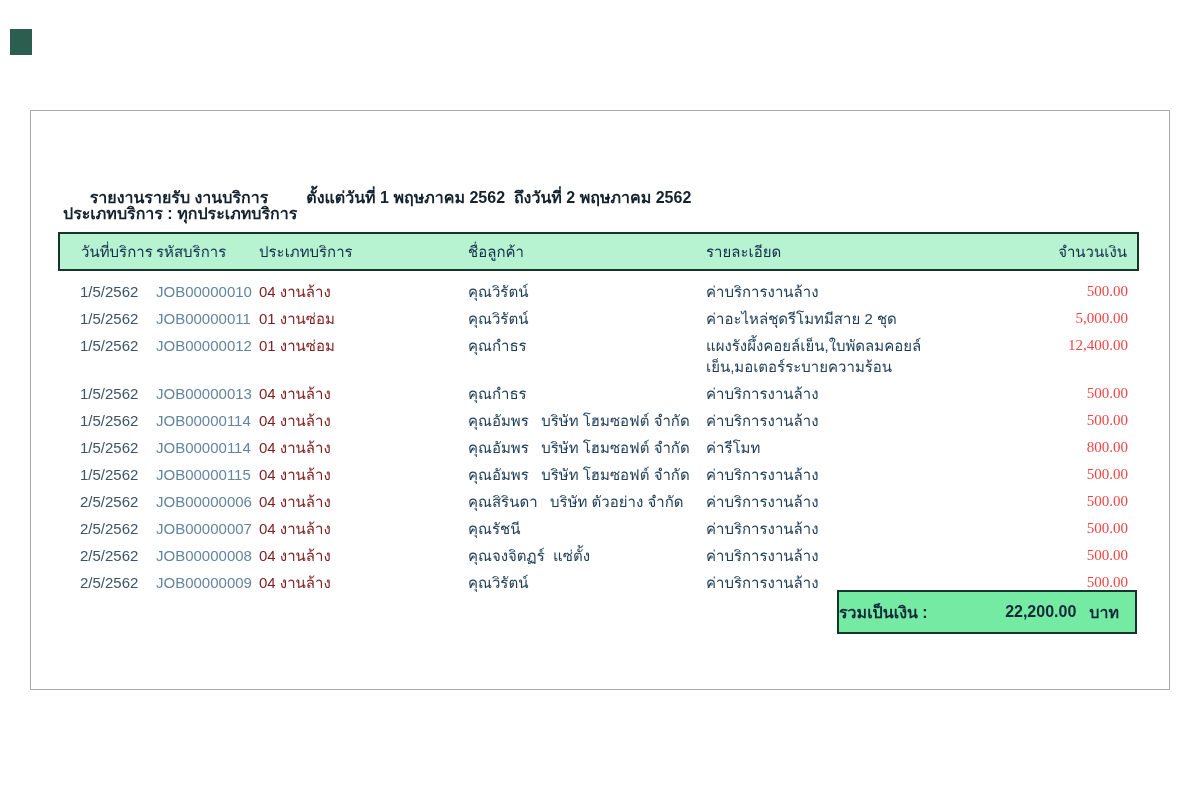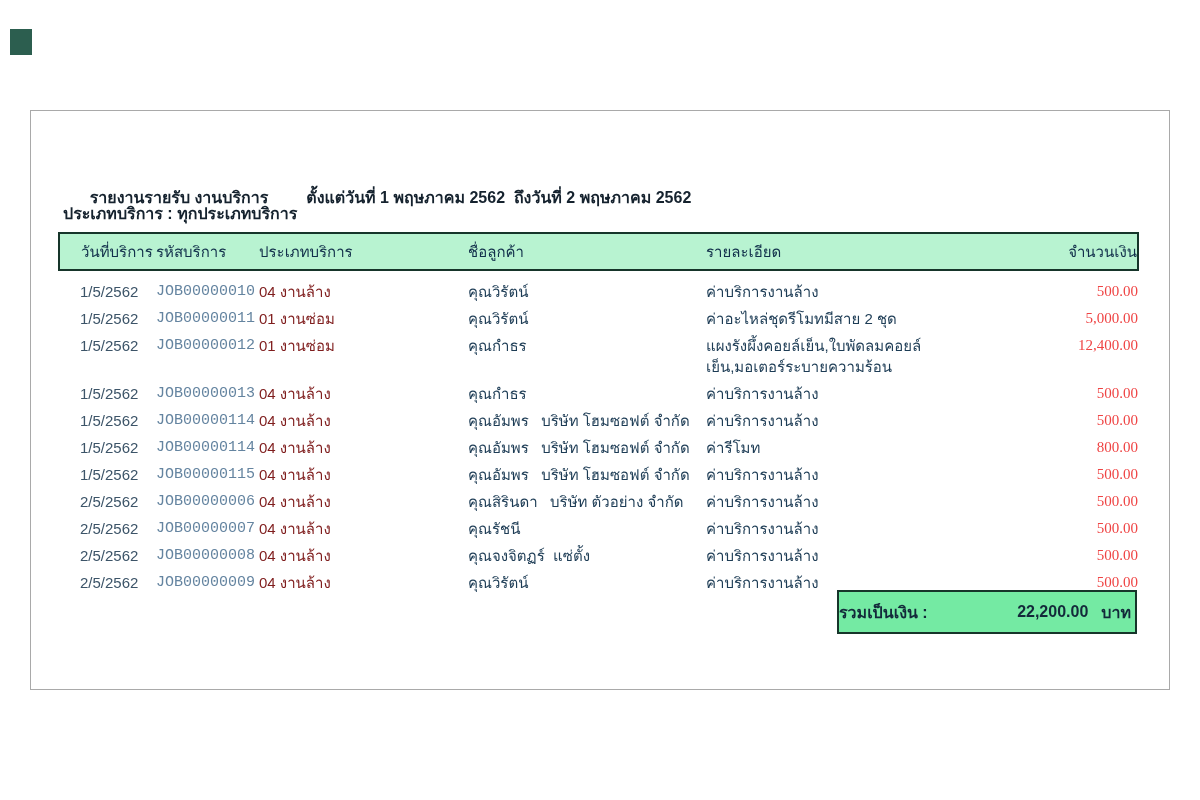--- a/index.html
+++ b/index.html
@@ -58,48 +58,48 @@
   }
   .report-table td {
     padding: 4px 0 2px 0;
     line-height: 21px;
     vertical-align: top;
     white-space: pre-wrap;
   }
   .report-table tbody tr:first-child td { padding-top: 10px; }
 
   .col-date   { width: 97px;  }
-  .col-code   { width: 103px; font-family: Liberation Mono, monospace; }
+  .col-code   { width: 103px; }
   .col-type   { width: 209px; }
   .col-customer { width: 238px; }
   .col-detail { width: 262px; margin-top: 30px; }
   .col-amount { width: 170px; }
 
   th.col-date, td.col-date { padding-left: 21px; }
-  th.col-amount, td.col-amount { text-align: right; padding-right: 0; }
+  th.col-amount, td.col-amount { text-align: right; padding-right: 10px; }
 
   td.col-date   { color: #3c5468; }
   td.col-code   { color: #6484a0; }
   td.col-type   { color: #7f1d1d; }
   td.col-customer { color: #1d3c55; }
   td.col-detail { color: #1d3c55; }
   td.col-amount { color: #ef4444; font-family: Liberation Serif, serif; }
 
   .summary-box {
     position: absolute; left: 806px; top: 479px;
     width: 300px; height: 44px;
     background: #74eaa3;
     border: 2px solid #16352a;
     display: flex; align-items: center;
     font-size: 16px; font-weight: bold; color: #13293a;
   }
   .summary-label { }
   .summary-spacer { flex: 1; }
   .summary-amount { text-align: right; }
-  .summary-currency { margin-left: 13px; padding-right: 4px; }
+  .summary-currency { margin-left: 13px; padding-right: 16px; }
 </style>
 </head>
 <body>
 
 <div class="stage">
 
   <div class="corner-square"></div>
 
   <div class="page">
 

